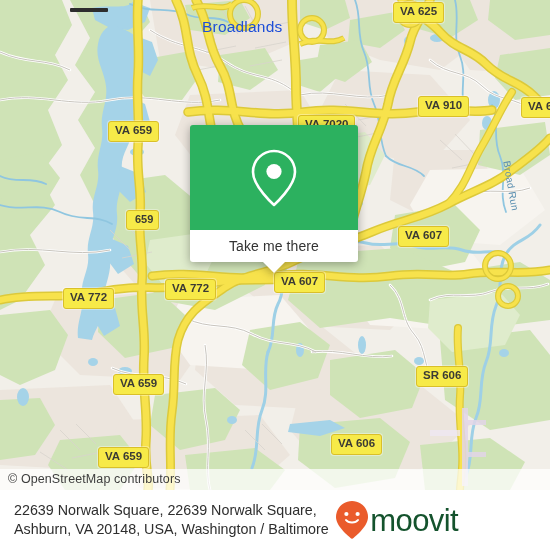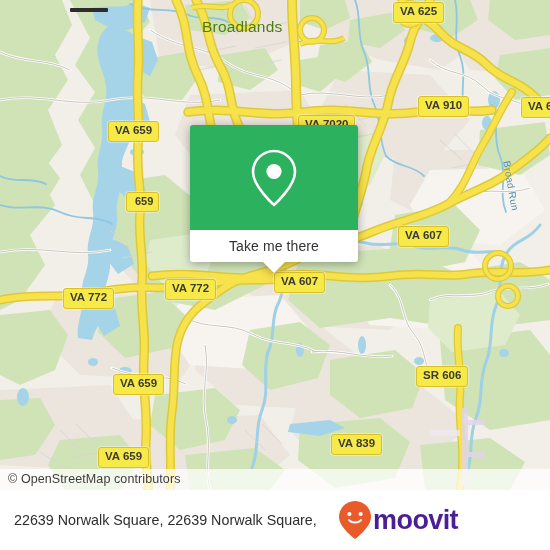--- a/index.html
+++ b/index.html
@@ -34,21 +34,21 @@
 
   .map-label {
     position: absolute;
     font-family: "Liberation Sans", sans-serif;
     color: #666058;
     white-space: nowrap;
     pointer-events: none;
   }
   .place-label {
     font-size: 15.5px;
-    color: #4d7c0f;
+    color: #1d4ed8;
     letter-spacing: .2px;
   }
   .water-label {
     font-size: 10px;
     color: #5b8fb0;
     letter-spacing: .3px;
   }
 
   
   .shield {
@@ -138,23 +138,23 @@
     line-height: 19px;
     color: #2e2e2e;
     max-width: 400px;
   }
   #brand {
     display: flex;
     align-items: center;
     gap: 1px;
   }
   #brand-word {
-    font-size: 27px;
-    font-weight: bold;
-    color: #4c1d95;
+    font-size: 31px;
+    font-weight: normal;
+    color: #14532d;
     letter-spacing: -.6px;
     line-height: 1;
   }
 </style>
 </head>
 <body>
 
 <div id="app">
 
   <div id="map">
@@ -429,49 +429,50 @@
 
     <div class="map-label place-label" style="left:202px; top:18px;">Broadlands</div>
 
     <div class="map-label water-label" style="left:512px; top:160px; transform:rotate(80deg); transform-origin:left top;">Broad Run</div>
 
     <div class="shield" style="left:393px; top:2px;">VA 625</div>
     <div class="shield" style="left:418px; top:96px;">VA 910</div>
     <div class="shield" style="left:521px; top:97px;">VA 6</div>
     <div class="shield" style="left:298px; top:115px;">VA 7020</div>
     <div class="shield" style="left:108px; top:121px;">VA 659</div>
-    <div class="shield small" style="left:126px; top:192px;padding-left:8px;">659</div>
+    <div class="shield small" style="left:126px; top:210px;padding-left:8px;">659</div>
     <div class="shield" style="left:398px; top:226px;">VA 607</div>
     <div class="shield" style="left:274px; top:272px;">VA 607</div>
     <div class="shield" style="left:165px; top:279px;">VA 772</div>
     <div class="shield" style="left:63px; top:288px;">VA 772</div>
     <div class="shield" style="left:416px; top:366px;">SR 606</div>
     <div class="shield" style="left:113px; top:374px;">VA 659</div>
     <div class="shield" style="left:98px; top:447px;">VA 659</div>
-    <div class="shield" style="left:331px; top:434px;">VA 839</div>
+    <div class="shield" style="left:331px; top:434px;">VA 606</div>
 
     <div id="attribution">© OpenStreetMap contributors</div>
 
     <div id="popup">
       <div id="popup-head">
         <svg width="52" height="62" viewBox="0 0 52 62">
           <path d="M26 4 C14.4 4 5 13.4 5 25 C5 39.5 26 58 26 58 C26 58 47 39.5 47 25 C47 13.4 37.6 4 26 4 Z" fill="none" stroke="#ffffff" stroke-width="2.6" stroke-linejoin="round"></path>
           <circle cx="26" cy="24.5" r="7.6" fill="#ffffff"></circle>
         </svg>
       </div>
       <div id="popup-foot">
         <span>Take me there</span>
         <div id="popup-tail"></div>
       </div>
     </div>
   </div>
 
   <div id="footer">
     <div id="footer-text">
       <div>22639 Norwalk Square, 22639 Norwalk Square,</div>
+      <div>Ashburn, VA 20148, USA, Washington / Baltimore</div>
     </div>
     <div id="brand">
       <svg width="34" height="40" viewBox="0 0 34 40">
         <path d="M17 1 C8.2 1 1 8.2 1 17 C1 27.6 17 39 17 39 C17 39 33 27.6 33 17 C33 8.2 25.8 1 17 1 Z" fill="#ea5b2b"></path>
         <circle cx="11.4" cy="14" r="2.1" fill="#ffffff"></circle>
         <circle cx="22.6" cy="14" r="2.1" fill="#ffffff"></circle>
         <path d="M11 20 C13.4 23.4 20.6 23.4 23 20" fill="none" stroke="#ffffff" stroke-width="2" stroke-linecap="round"></path>
       </svg>
       <div id="brand-word">moovit</div>
     </div>

